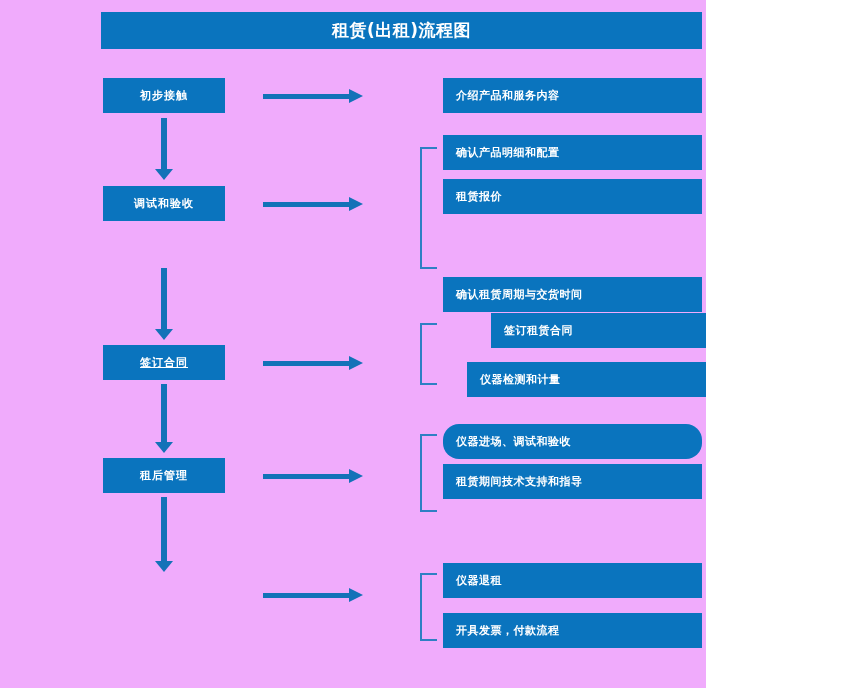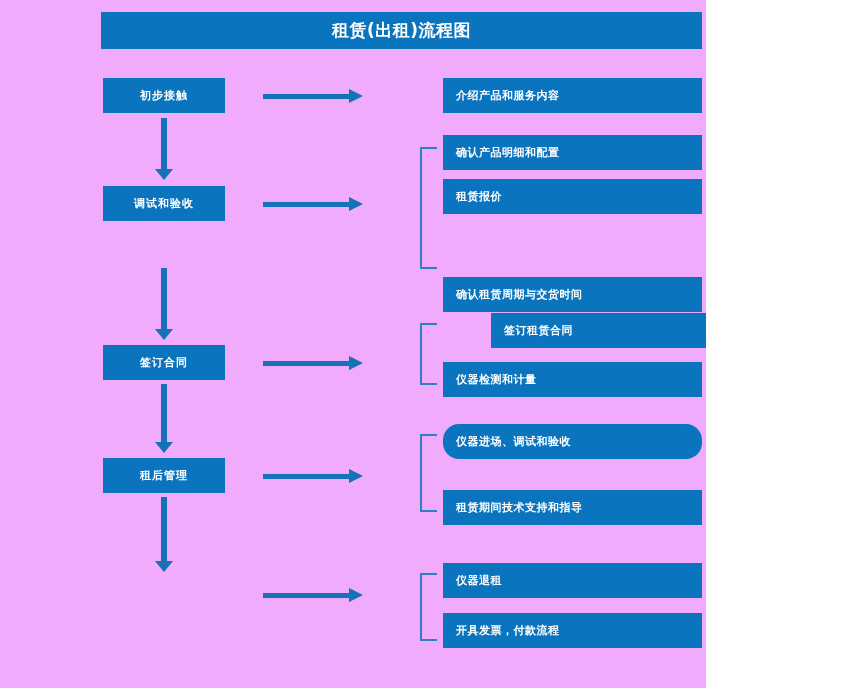--- a/index.html
+++ b/index.html
@@ -160,48 +160,48 @@
 
   <div class="detail-box" style="top:135px;">确认产品明细和配置</div>
   <div class="detail-box" style="top:179px;">租赁报价</div>
   <div class="detail-box" style="top:245px;margin-top:32px;">确认租赁周期与交货时间</div>
 
   <div class="v-arrow" style="left:155px; top:268px; height:72px;">
     <div class="shaft" style="height:61px;"></div>
     <div class="head" style="top:61px;"></div>
   </div>
 
-  <div class="stage-box" style="top:345px;">签订合同</div>
+  <div class="stage-box" style="top:345px;text-decoration:underline;">签订合同</div>
 
   <div class="h-arrow" style="left:263px; top:356px;">
     <div class="shaft"></div>
     <div class="head"></div>
   </div>
 
   <div class="bracket" style="top:323px; height:62px;"></div>
 
   <div class="detail-box" style="top:313px;margin-left:48px;">签订租赁合同</div>
-  <div class="detail-box" style="top:362px;">仪器检测和计量</div>
+  <div class="detail-box" style="top:362px;margin-left:24px;">仪器检测和计量</div>
 
   <div class="v-arrow" style="left:155px; top:384px; height:69px;">
     <div class="shaft" style="height:58px;"></div>
     <div class="head" style="top:58px;"></div>
   </div>
 
   <div class="stage-box" style="top:458px;">租后管理</div>
 
   <div class="h-arrow" style="left:263px; top:469px;">
     <div class="shaft"></div>
     <div class="head"></div>
   </div>
 
   <div class="bracket" style="top:434px; height:78px;"></div>
 
   <div class="detail-box" style="top:424px;border-radius:16px;">仪器进场、调试和验收</div>
-  <div class="detail-box" style="top:490px;text-align:center;">租赁期间技术支持和指导</div>
+  <div class="detail-box" style="top:464px;text-align:center;">租赁期间技术支持和指导</div>
 
   <div class="v-arrow" style="left:155px; top:497px; height:75px;">
     <div class="shaft" style="height:64px;"></div>
     <div class="head" style="top:64px;"></div>
   </div>
 
 
   <div class="h-arrow" style="left:263px; top:588px;">
     <div class="shaft"></div>
     <div class="head"></div>

